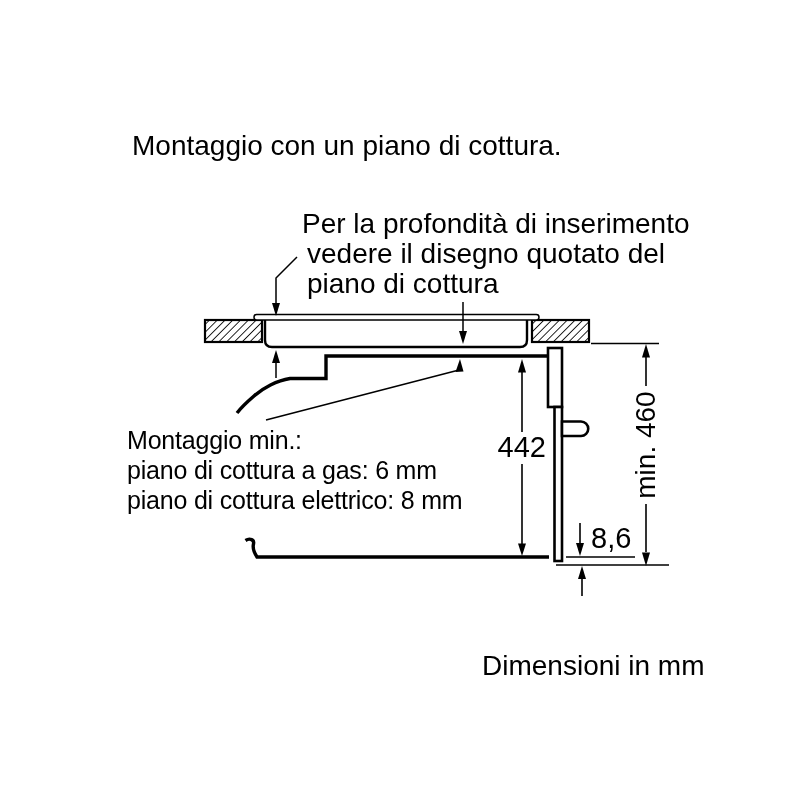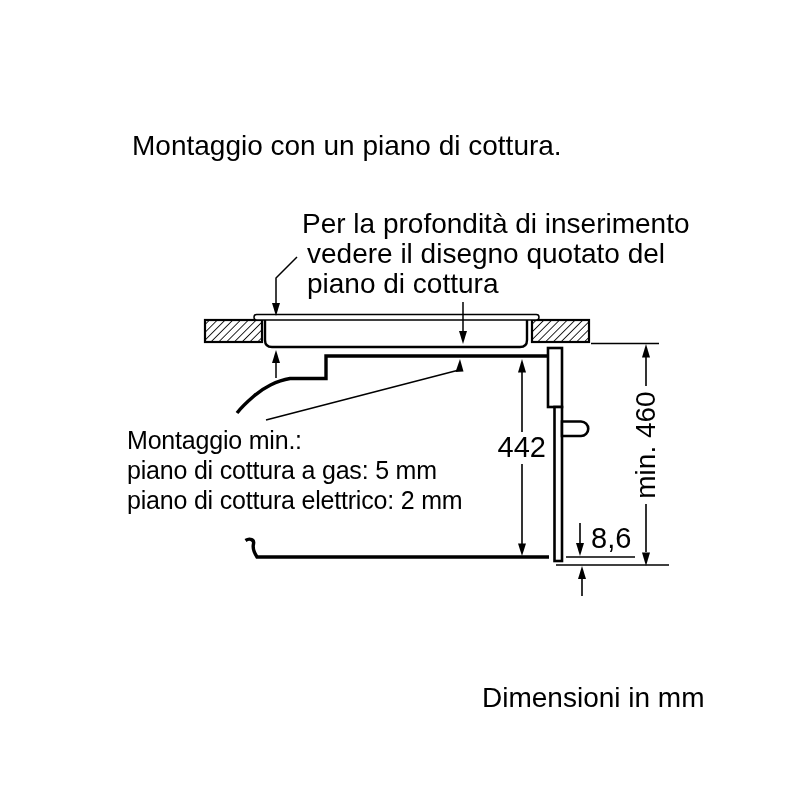--- a/index.html
+++ b/index.html
@@ -12,21 +12,21 @@
   .title{left:132px;top:131px;font-size:28px;line-height:30px;}
   .note-ins{left:302px;top:209px;font-size:28px;line-height:30px;}
   .note-ins .l2,.note-ins .l3{padding-left:5px;}
   .note-dist{left:127px;top:425px;font-size:25px;line-height:30px;letter-spacing:-0.2px;}
   .dim-442{left:496px;top:433px;width:50px;font-size:29px;line-height:29px;text-align:right;}
   .dim-75{left:591px;top:524px;font-size:29px;line-height:29px;}
   .dim-460{
     left:581px;top:430px;width:130px;height:30px;font-size:28px;line-height:30px;
     text-align:center;transform:rotate(-90deg);transform-origin:50% 50%;
   }
-  .footer{left:482px;top:683px;font-size:28px;line-height:30px;}
+  .footer{left:482px;top:651px;font-size:28px;line-height:30px;}
 </style>
 <title>Montaggio con un piano di cottura.</title></head>
 <body>
 
 <div id="stage">
 
   <svg id="drawing" viewBox="0 0 800 800" aria-hidden="true">
     <defs>
       <pattern id="hatch" width="5.5" height="5.5" patternUnits="userSpaceOnUse" patternTransform="rotate(45)">
         <line x1="0" y1="0" x2="0" y2="5.5" stroke="#000" stroke-width="1.7"></line>
@@ -108,22 +108,22 @@
   <div class="t note-ins">
     <div class="l1">Per la profondità di inserimento</div>
     <div class="l2">vedere il disegno quotato del</div>
     <div class="l3">piano di cottura</div>
   </div>
 
   <div class="t title">Montaggio con un piano di cottura.</div>
 
   <div class="t note-dist">
     <div>Montaggio min.:</div>
-    <div>piano di cottura a gas: 5 mm</div>
-    <div>piano di cottura elettrico: 2 mm</div>
+    <div>piano di cottura a gas: 6 mm</div>
+    <div>piano di cottura elettrico: 8 mm</div>
   </div>
 
   <div class="t dim-442">442</div>
   <div class="t dim-460">min. 460</div>
   <div class="t dim-75">8,6</div>
 
   <div class="t footer">Dimensioni in mm</div>
 </div>
 
 </body></html>

